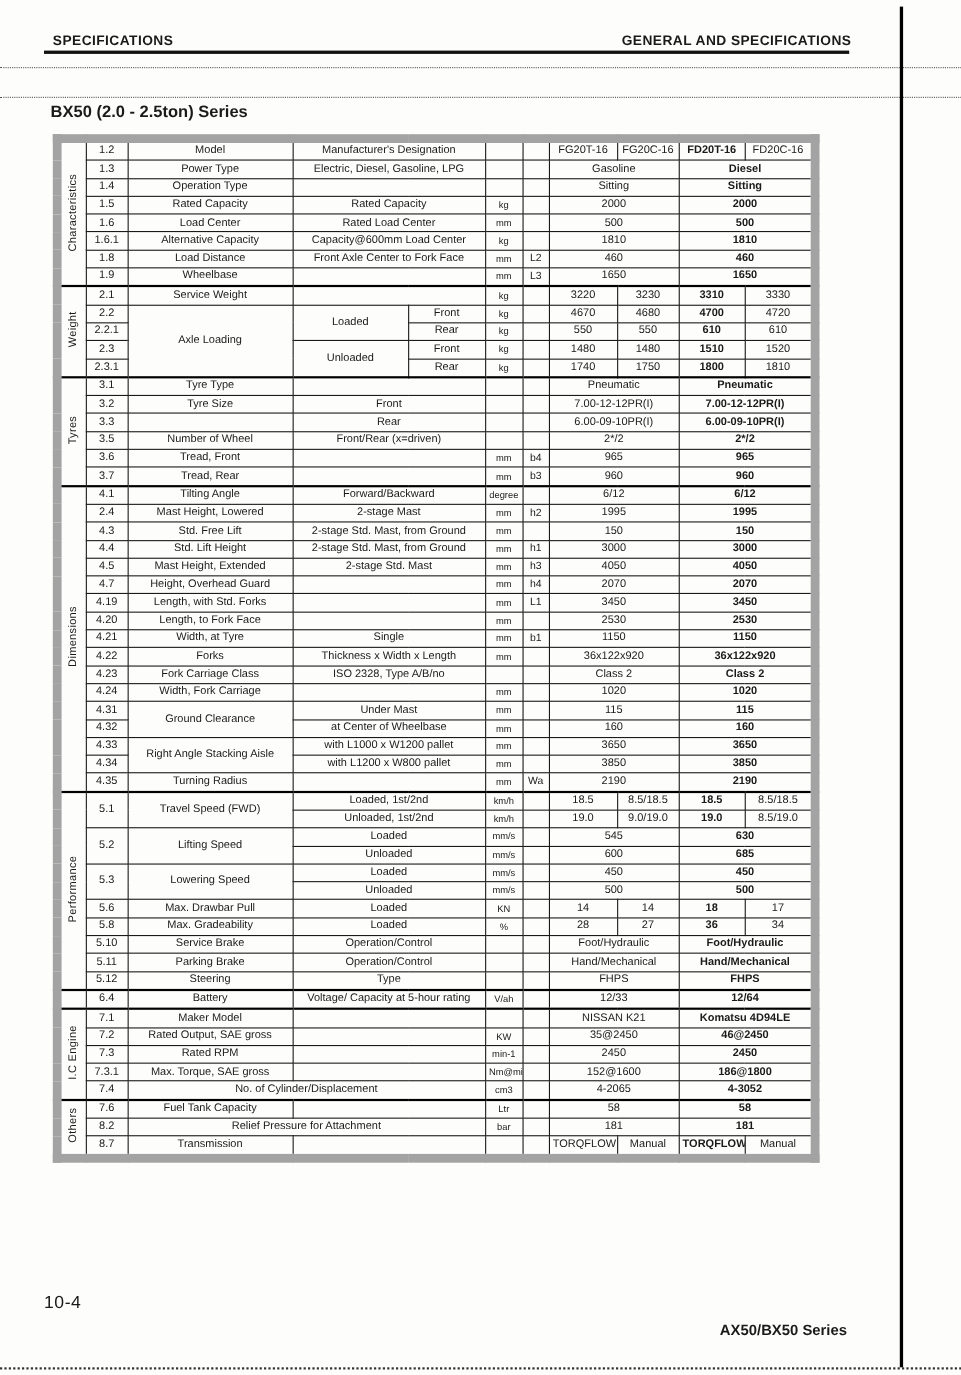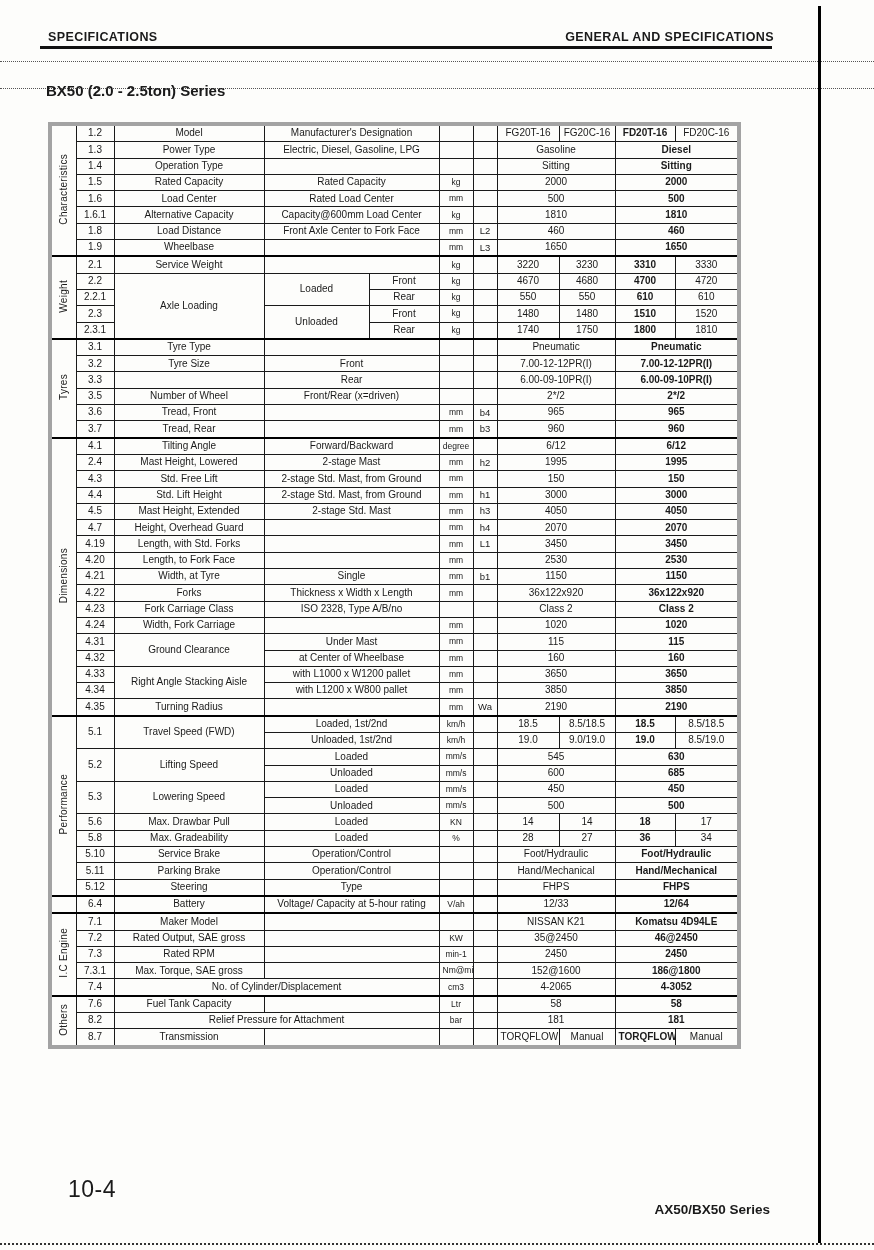--- a/index.html
+++ b/index.html
@@ -9,51 +9,51 @@
     font-family:"Liberation Sans", sans-serif;
     overflow:hidden;
   }
   .hdr{position:absolute;top:30px;left:48px;right:100px;display:flex;justify-content:space-between;}
   .hdr span{font-size:12.5px;font-weight:600;letter-spacing:.4px;}
   .hdr-rule{position:absolute;top:46px;left:40px;width:732px;height:3px;background:#111;}
   .dotline{position:absolute;left:0;right:0;border-top:1.5px dotted #555;height:0;}
   .dot1{top:61px;}
   .dot2{top:88px;}
   .dot-bottom{top:1243px;border-top:2px dotted #333;}
-  .title{position:absolute;top:82px;left:46px;font-size:15px;font-weight:700;}
+  .title{position:absolute;top:93px;left:46px;font-size:15px;font-weight:700;}
   .right-bar{position:absolute;top:6px;left:818px;width:3px;height:1237px;background:#000;}
 
   table.spec{
     position:absolute;top:122px;left:48px;
     border-collapse:collapse;table-layout:fixed;
     width:689px;
     font-size:10px;line-height:1.05;
   }
   table.spec td{
     border:1px solid #1a1a1a;
     padding:1px 3px;height:13.3px;
     overflow:hidden;white-space:nowrap;
     text-align:center;vertical-align:middle;
   }
-  table.spec{border:4px solid #a3a3a3;}
+  table.spec{border:8px solid #a3a3a3;}
   tr.sect-start td{border-top:2px solid #000;}
   td.sec{width:26px;padding:0;}
   td.sec .vtext{
     display:inline-block;
     writing-mode:vertical-rl;transform:rotate(180deg);
     font-size:10px;letter-spacing:.3px;white-space:nowrap;
   }
   td.no{text-align:left;padding-left:4px;}
   td.nm,td.ds{text-align:left;}
   td.un{font-size:8.5px;padding:1px 1px;}
   td.rf{font-size:9.5px;padding:1px 1px;margin-left:12px;}
   td.vl{font-size:10px;}
   td.dsl{border-left:2px solid #000;font-weight:bold;}
 
-  .footer-left{position:absolute;top:1176px;left:68px;font-size:23px;font-weight:500;letter-spacing:.5px;}
+  .footer-left{position:absolute;top:1176px;left:40px;font-size:16px;font-weight:500;letter-spacing:.5px;}
   .footer-right{position:absolute;top:1181px;right:104px;font-size:13.5px;font-weight:600;margin-top:21px;}
 </style>
 </head>
 <body>
 
 <div class="hdr">
   <span>SPECIFICATIONS</span>
   <span>GENERAL AND SPECIFICATIONS</span>
 </div>
 <div class="hdr-rule"></div>

